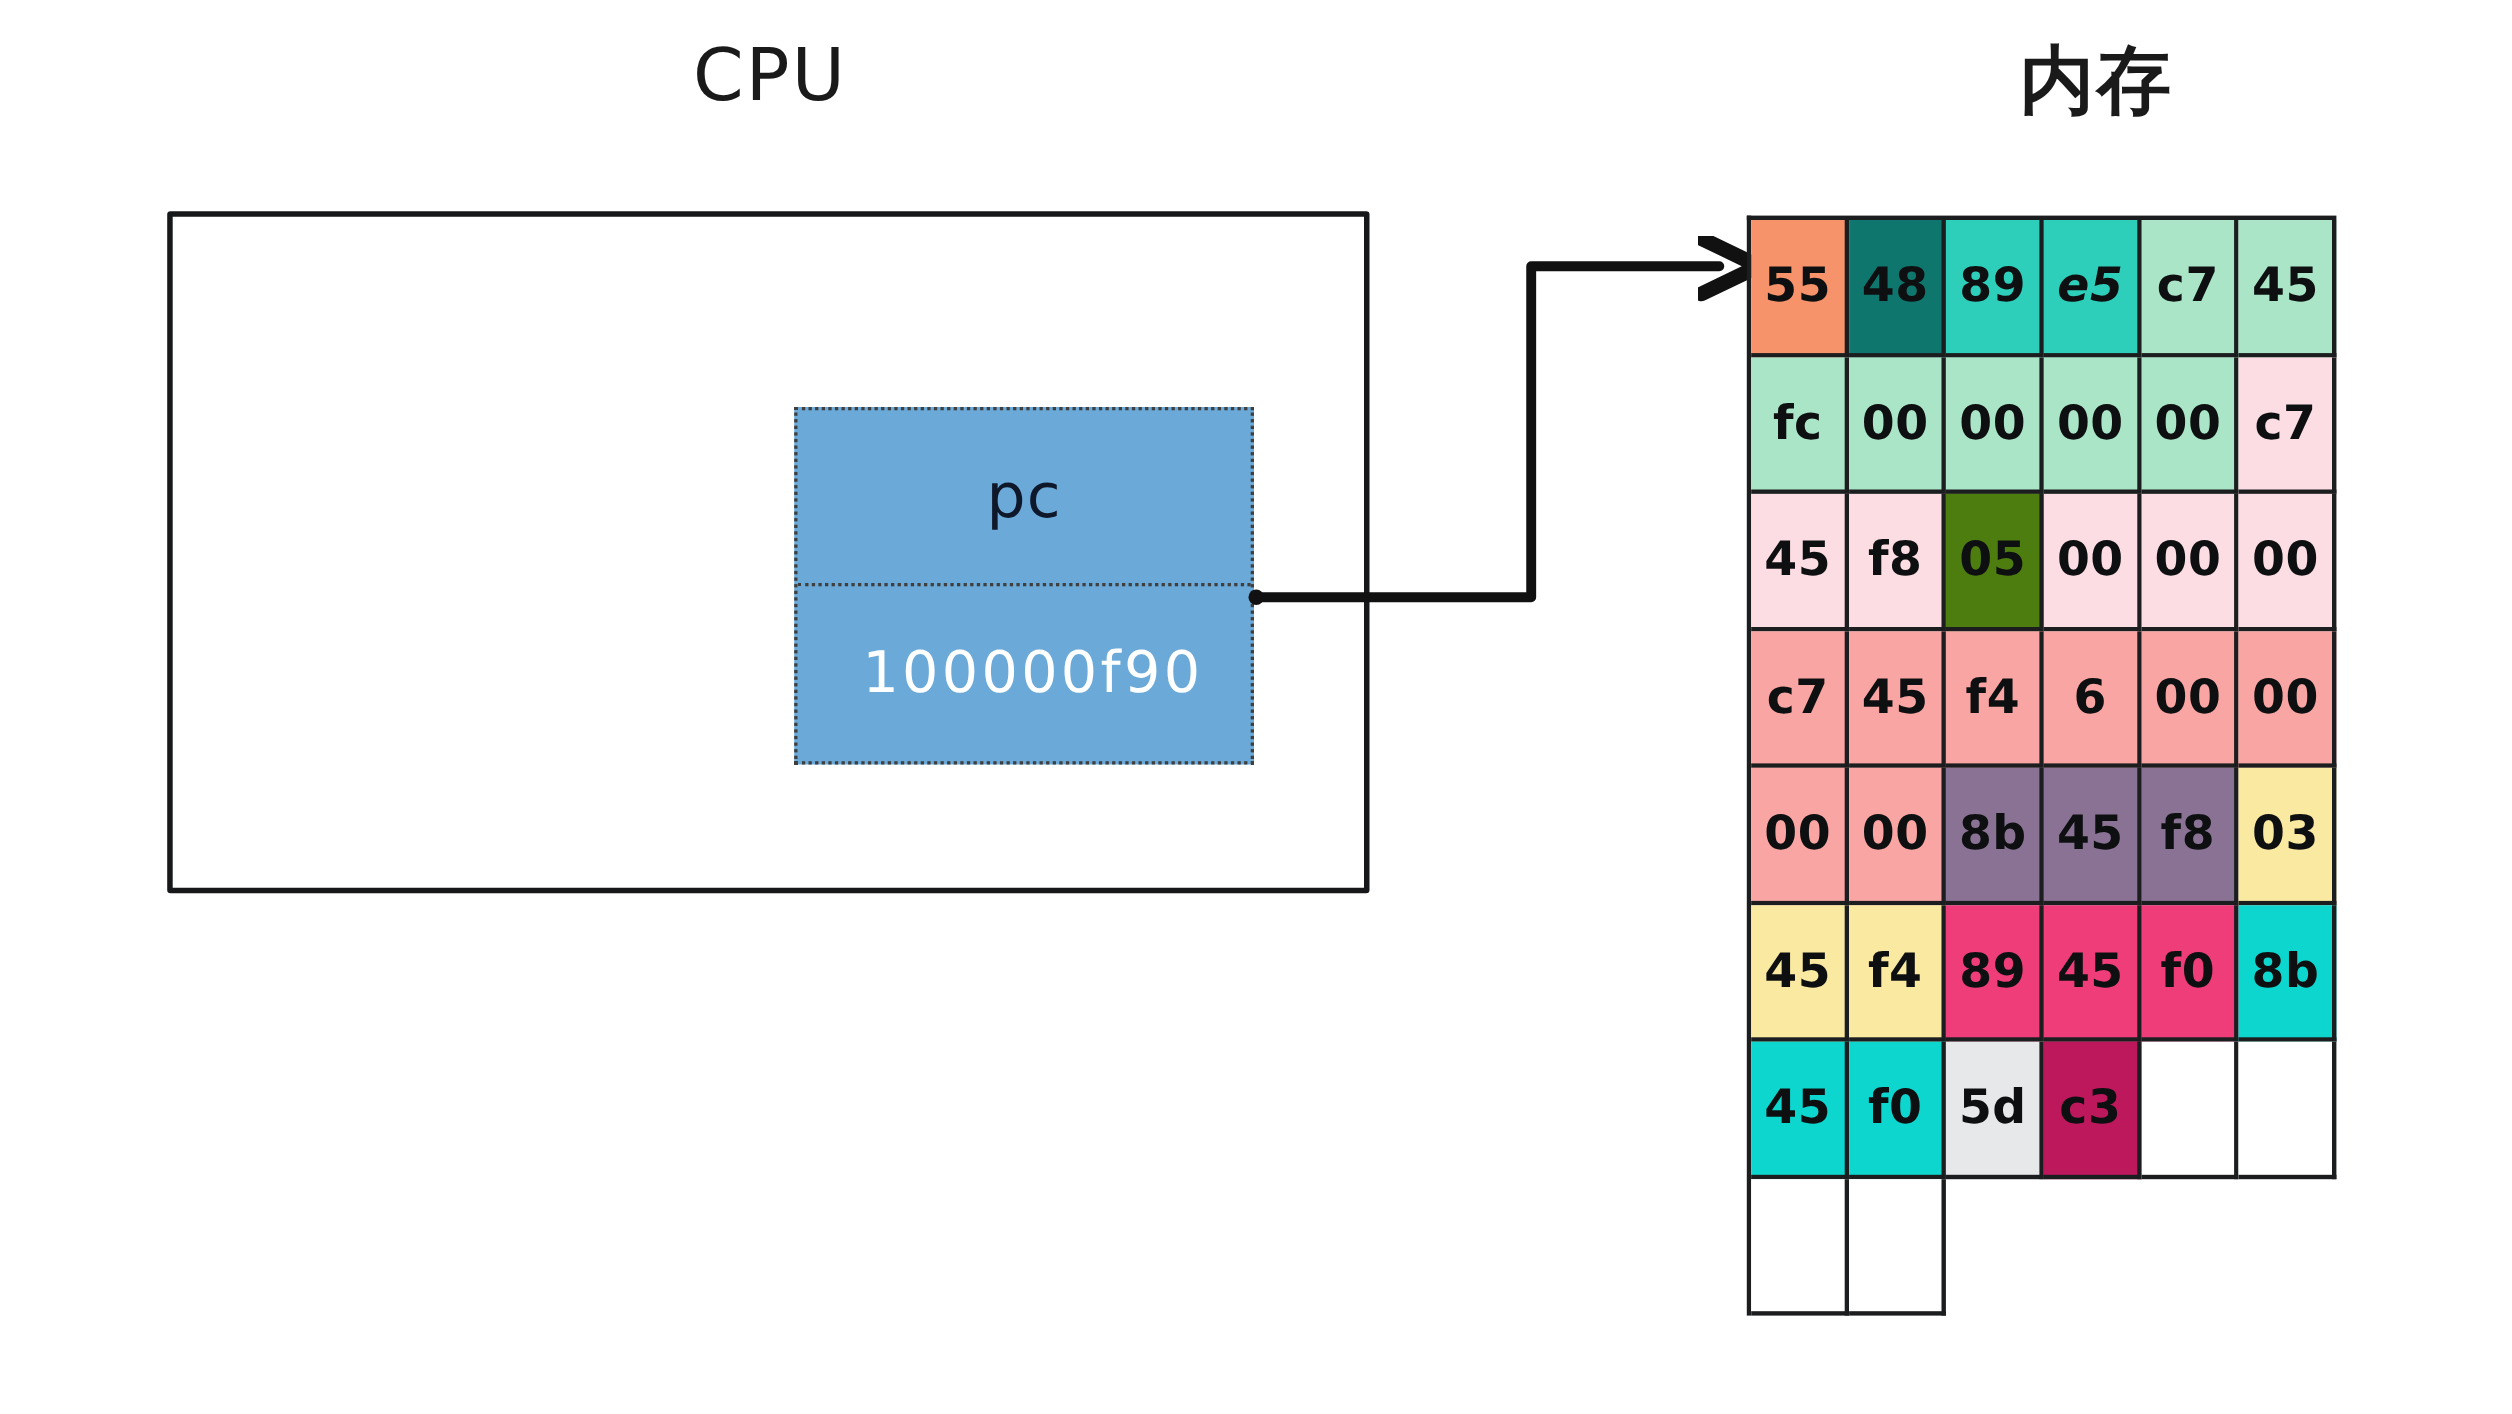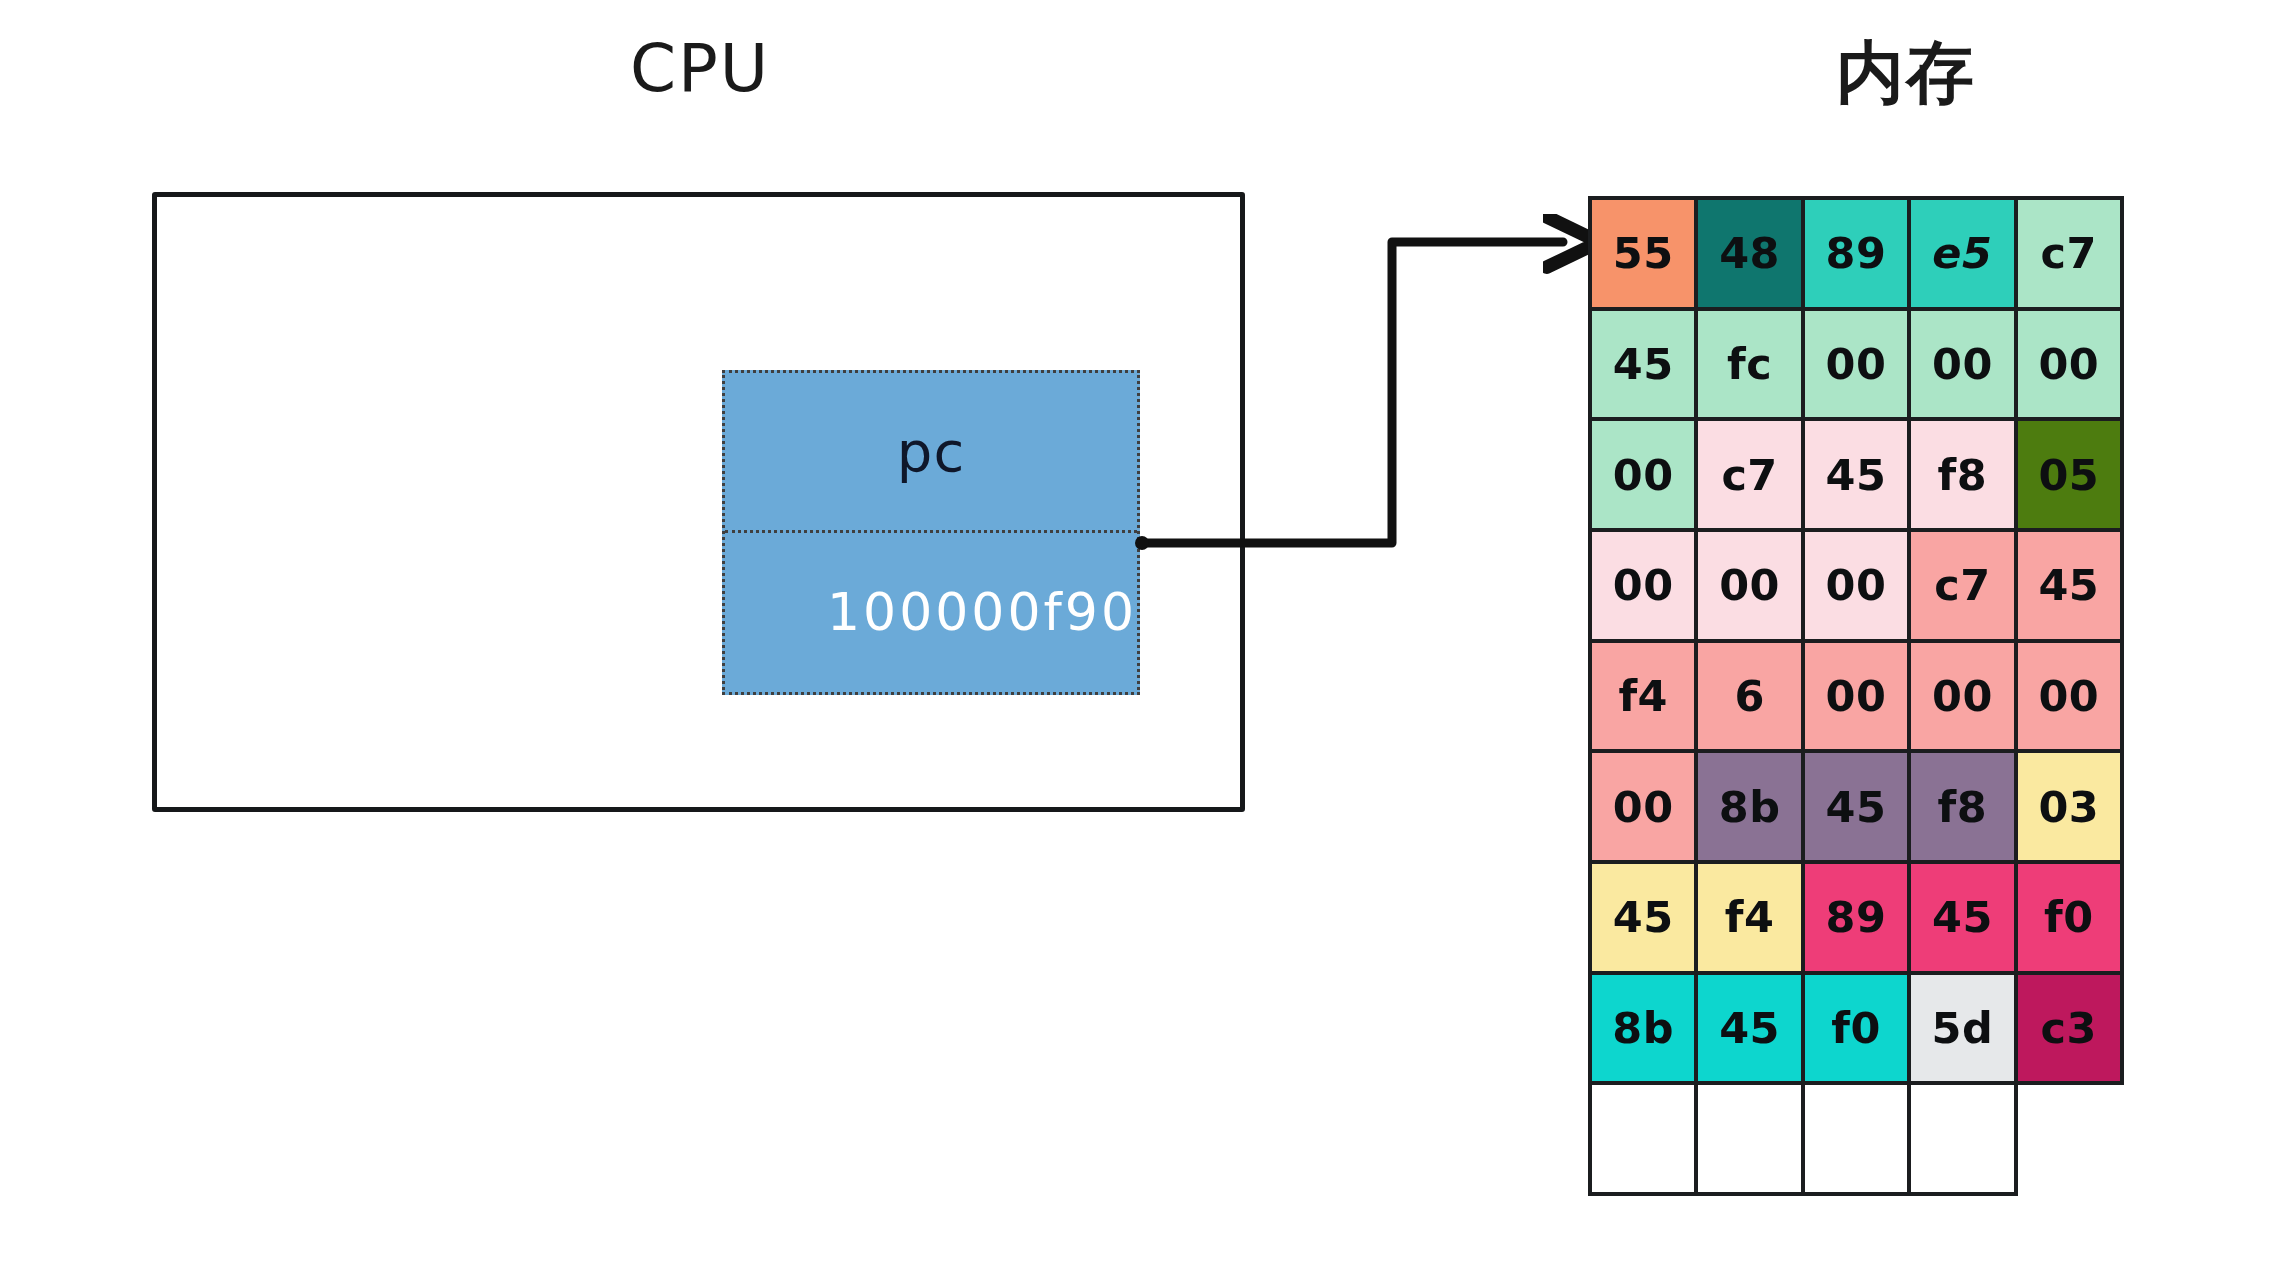--- a/index.html
+++ b/index.html
@@ -72,21 +72,21 @@
     flex: 1 1 50%;
     display: flex;
     align-items: center;
     box-sizing: border-box;
   }
   #pc-label-cell {
     justify-content: center;
     border-bottom: 3px dotted #3f3f3f;
   }
   #pc-value-cell {
-    justify-content: flex-end;
+    justify-content: center;
     padding-left: 16px;
   }
   #pc-label-text {
     color: #0f172a;
     font-size: 56px;
     letter-spacing: 1px;
     font-family: "DejaVu Sans", sans-serif;
   }
   #pc-value-text {
     color: #ffffff;
@@ -106,21 +106,21 @@
   }
 
   
   #memory-grid {
     position: absolute;
     left: 1588px;
     top: 196px;
     width: 536px;
     height: 1000px;
     display: grid;
-    grid-template-columns: repeat(5, 1fr);
+    grid-template-columns: repeat(6, 1fr);
     grid-auto-rows: 1fr;
     border-top: 4px solid #1b1d1f;
     border-left: 4px solid #1b1d1f;
     box-sizing: border-box;
   }
   .mem-cell {
     border-right: 4px solid #1b1d1f;
     border-bottom: 4px solid #1b1d1f;
     box-sizing: border-box;
     display: flex;

